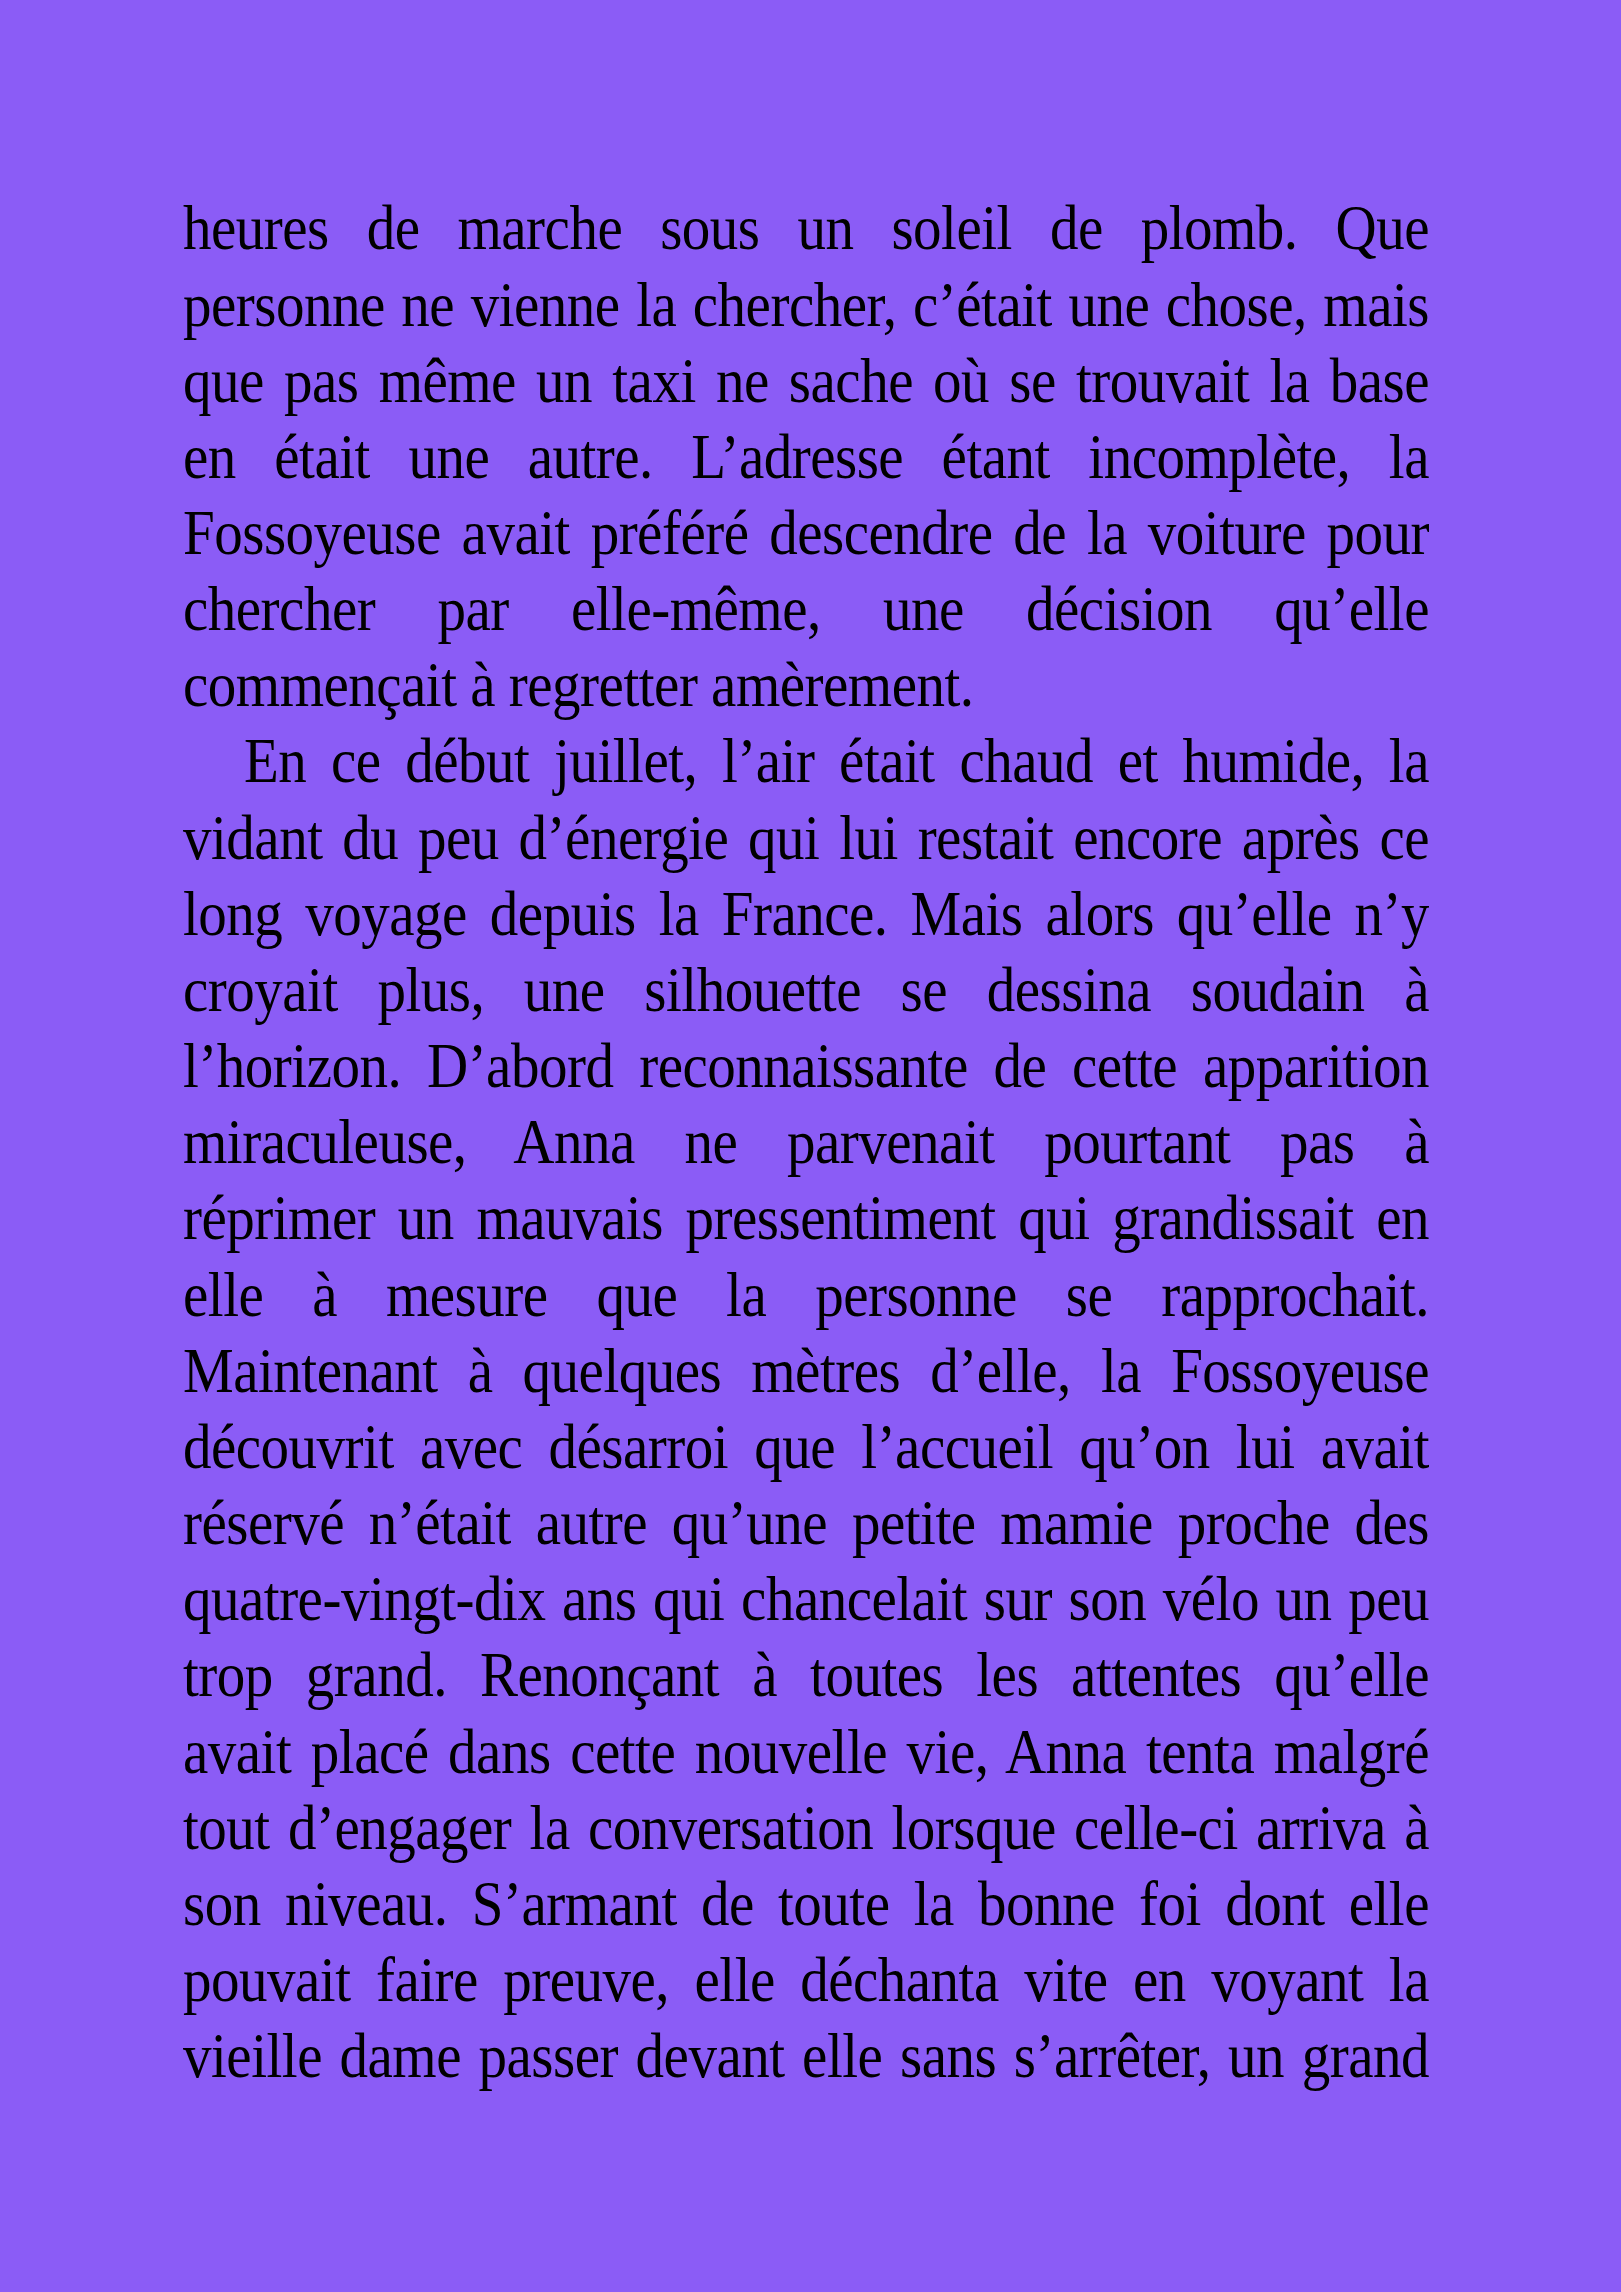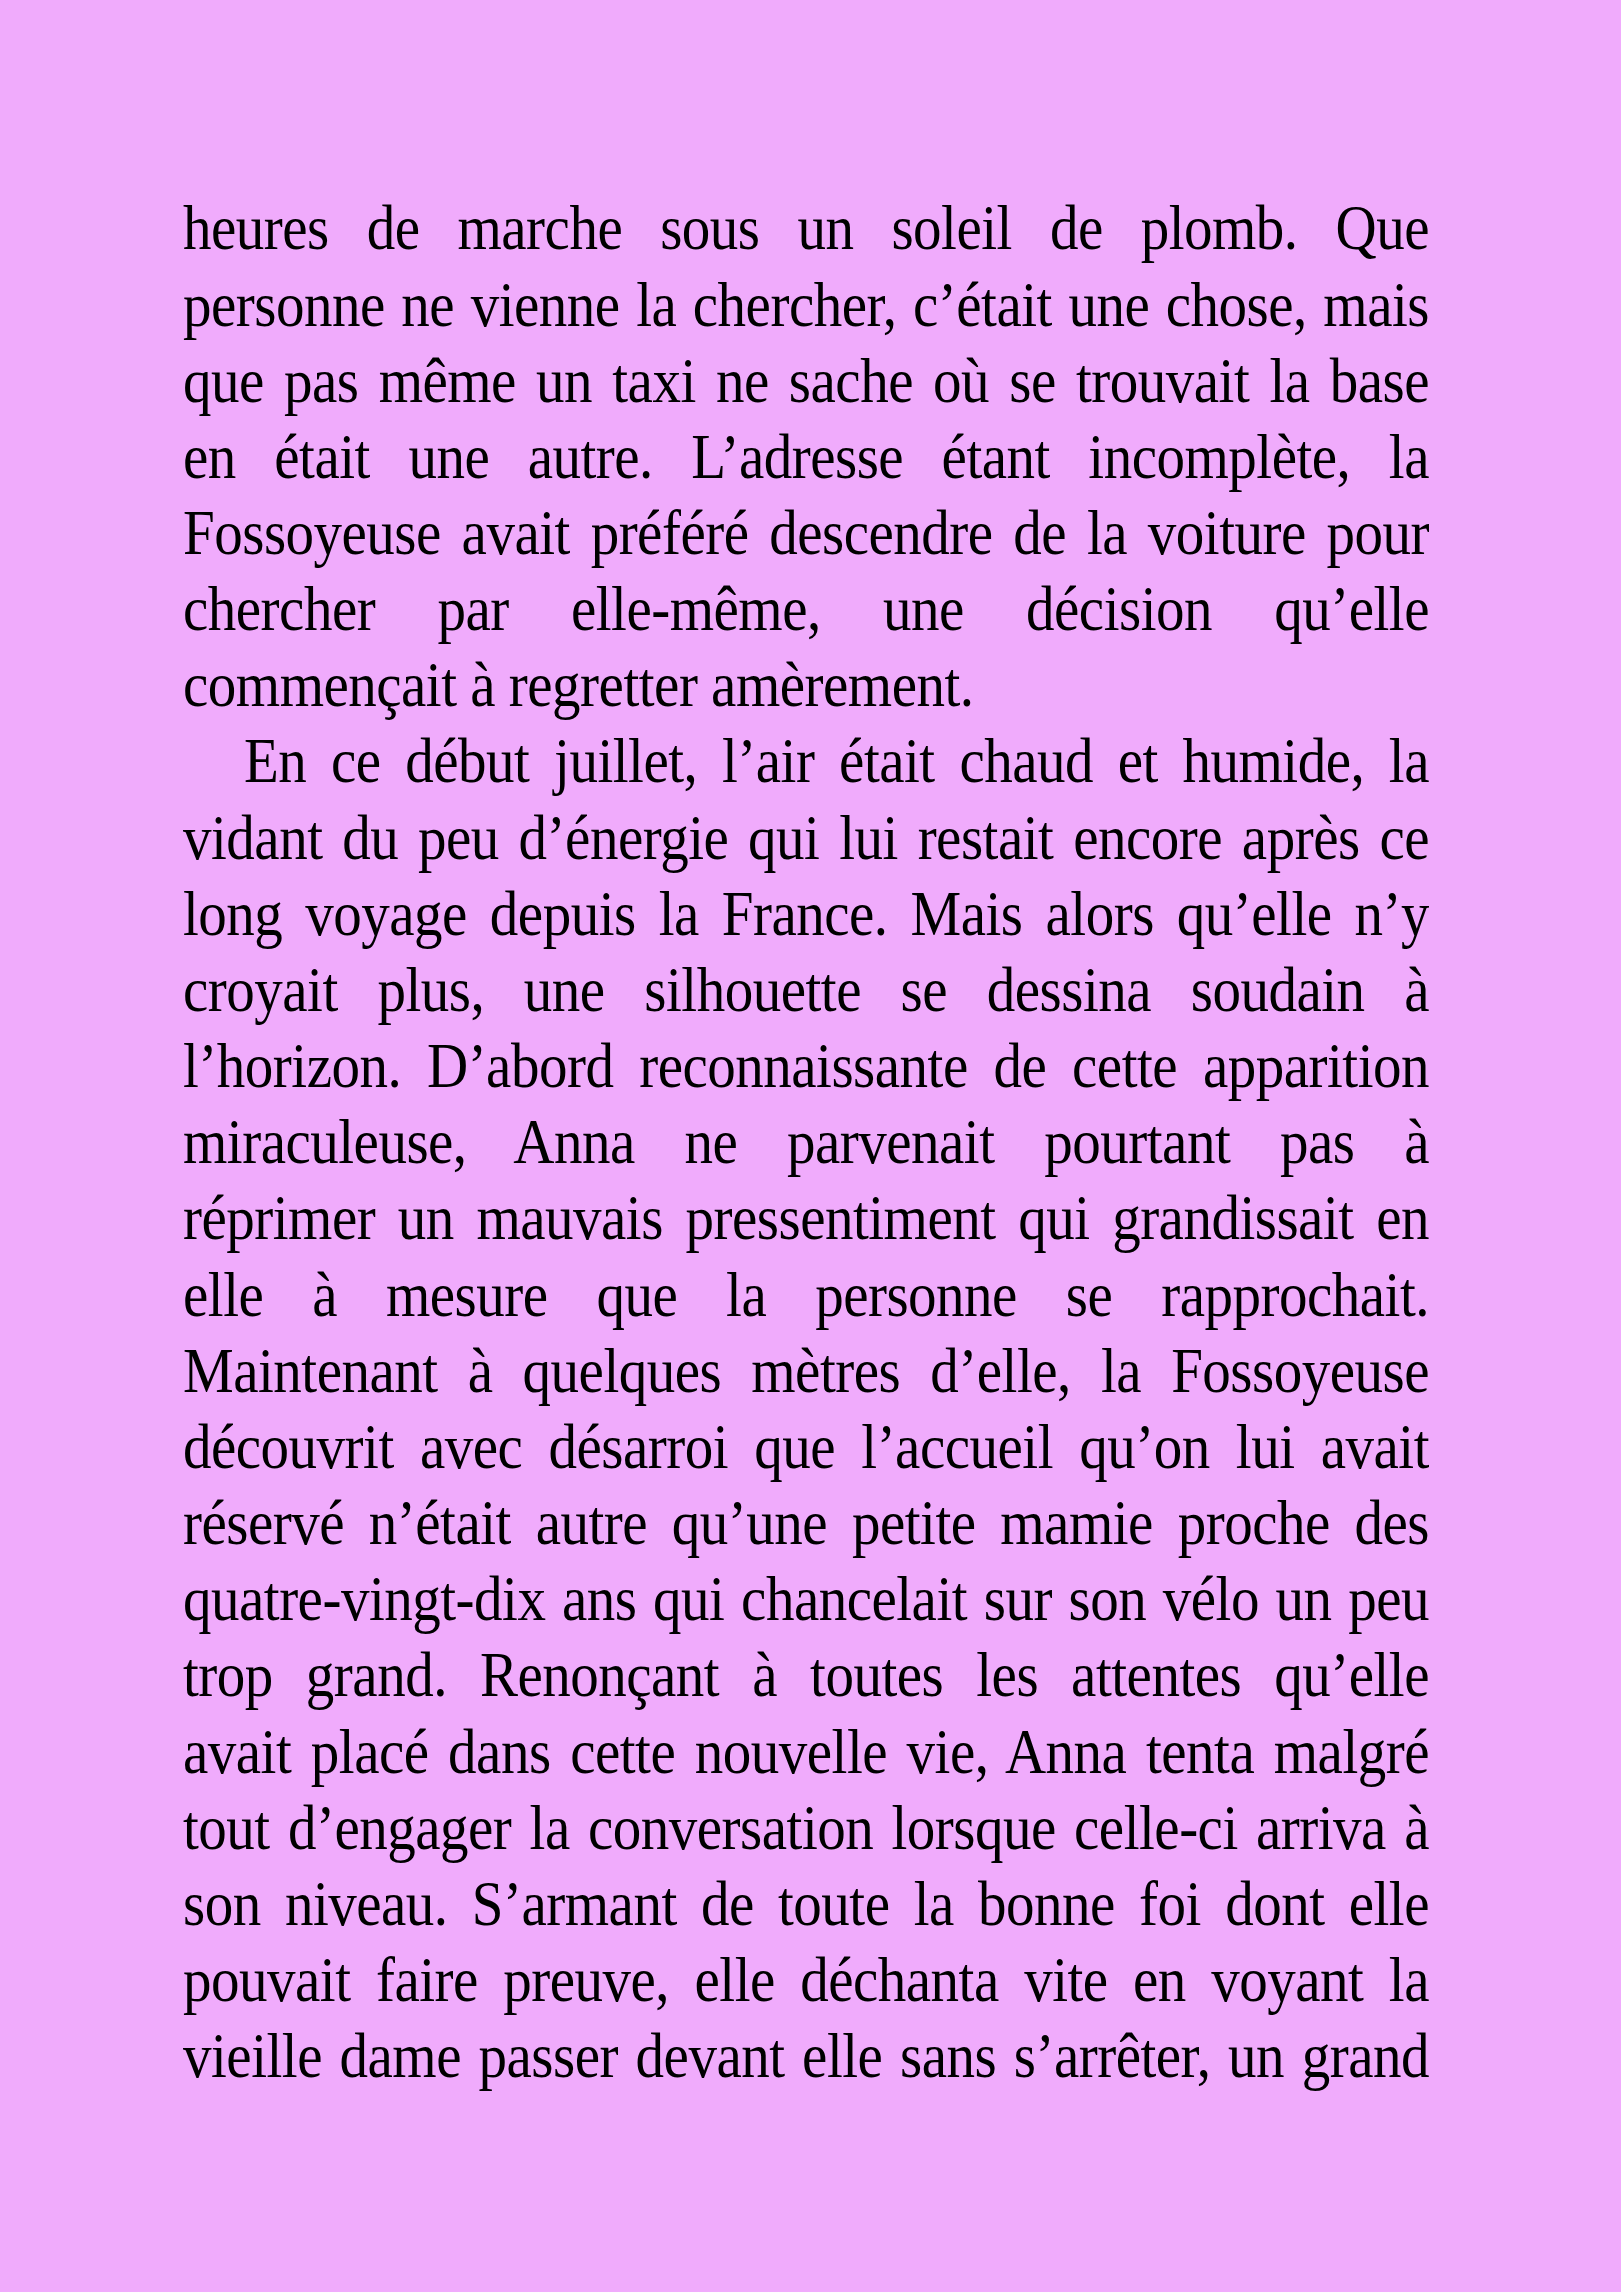--- a/index.html
+++ b/index.html
@@ -10,21 +10,21 @@
   body {
     width: 1621px;
     height: 2293px;
     position: relative;
     overflow: hidden;
     font-family: "Liberation Serif", "DejaVu Serif", serif;
   }
   .page {
     position: absolute;
     inset: 0;
-    background: #f0abfc;
+    background: #8b5cf6;
   }
   
   .page-text {
     position: absolute;
     left: 183px;
     top: 190px;
     width: 1246px;
     color: #000000;
     transform: scaleY(1.12);
     transform-origin: 0 0;

